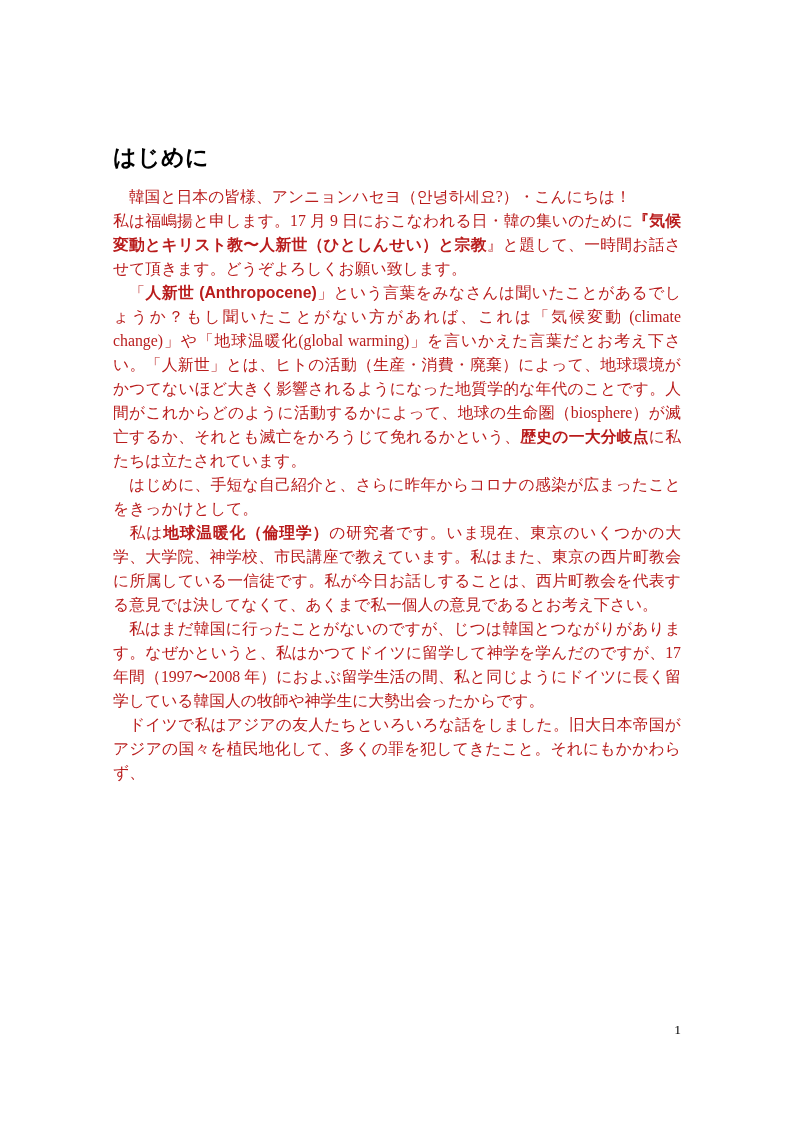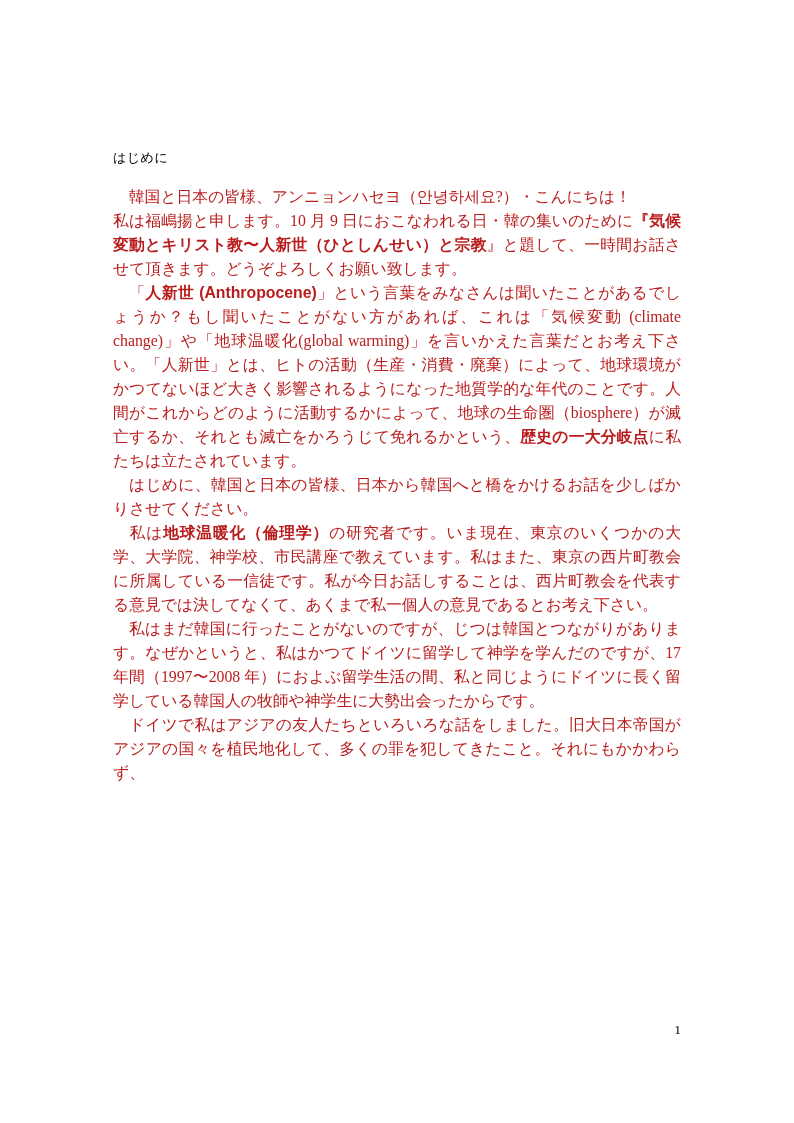--- a/index.html
+++ b/index.html
@@ -17,22 +17,22 @@
     overflow: hidden;
   }
   .content {
     position: absolute;
     left: 113px;
     top: 147px;
     width: 568px;
   }
   .doc-heading {
     font-family: "Liberation Sans", sans-serif;
-    font-weight: 400;
-    font-size: 13px;
+    font-weight: 700;
+    font-size: 23px;
     line-height: 21px;
     margin: 0 0 17px 0;
     letter-spacing: 0.5px;
   }
   .para {
     margin: 0;
     font-size: 15.8px;
     line-height: 24px;
     text-align: justify;
     text-justify: inter-ideograph;
@@ -56,22 +56,22 @@
   }
 </style>
 </head>
 <body>
 
 <div class="page">
   <div class="content">
     <h1 class="doc-heading">はじめに</h1>
     <div id="paragraphs">
         <p class="para"><span>　韓国と日本の皆様、アンニョンハセヨ（안녕하세요?）・こんにちは！</span></p>
-        <p class="para"><span>私は福嶋揚と申します。10 月 9 日におこなわれる日・韓の集いのために</span><span class="emphasis">『気候変動とキリスト教〜人新世（ひとしんせい）と宗教</span><span>』と題して、一時間お話させて頂きます。どうぞよろしくお願い致します。</span></p>
+        <p class="para"><span>私は福嶋揚と申します。17 月 9 日におこなわれる日・韓の集いのために</span><span class="emphasis">『気候変動とキリスト教〜人新世（ひとしんせい）と宗教</span><span>』と題して、一時間お話させて頂きます。どうぞよろしくお願い致します。</span></p>
         <p class="para"><span>　「</span><span class="emphasis">人新世 (Anthropocene)</span><span>」という言葉をみなさんは聞いたことがあるでしょうか？もし聞いたことがない方があれば、これは「気候変動 (climate change)」や「地球温暖化(global warming)」を言いかえた言葉だとお考え下さい。「人新世」とは、ヒトの活動（生産・消費・廃棄）によって、地球環境がかつてないほど大きく影響されるようになった地質学的な年代のことです。人間がこれからどのように活動するかによって、地球の生命圏（biosphere）が滅亡するか、それとも滅亡をかろうじて免れるかという、</span><span class="emphasis">歴史の一大分岐点</span><span>に私たちは立たされています。</span></p>
-        <p class="para"><span>　はじめに、韓国と日本の皆様、日本から韓国へと橋をかけるお話を少しばかりさせてください。</span></p>
+        <p class="para"><span>　はじめに、手短な自己紹介と、さらに昨年からコロナの感染が広まったことをきっかけとして。</span></p>
         <p class="para"><span>　私は</span><span class="emphasis">地球温暖化（倫理学）</span><span>の研究者です。いま現在、東京のいくつかの大学、大学院、神学校、市民講座で教えています。私はまた、東京の西片町教会に所属している一信徒です。私が今日お話しすることは、西片町教会を代表する意見では決してなくて、あくまで私一個人の意見であるとお考え下さい。</span></p>
         <p class="para"><span>　私はまだ韓国に行ったことがないのですが、じつは韓国とつながりがあります。なぜかというと、私はかつてドイツに留学して神学を学んだのですが、17 年間（1997〜2008 年）におよぶ留学生活の間、私と同じようにドイツに長く留学している韓国人の牧師や神学生に大勢出会ったからです。</span></p>
         <p class="para"><span>　ドイツで私はアジアの友人たちといろいろな話をしました。旧大日本帝国がアジアの国々を植民地化して、多くの罪を犯してきたこと。それにもかかわらず、</span></p>
       </div>
   </div>
   <div class="page-number">1</div>
 </div>
 
 </body></html>

